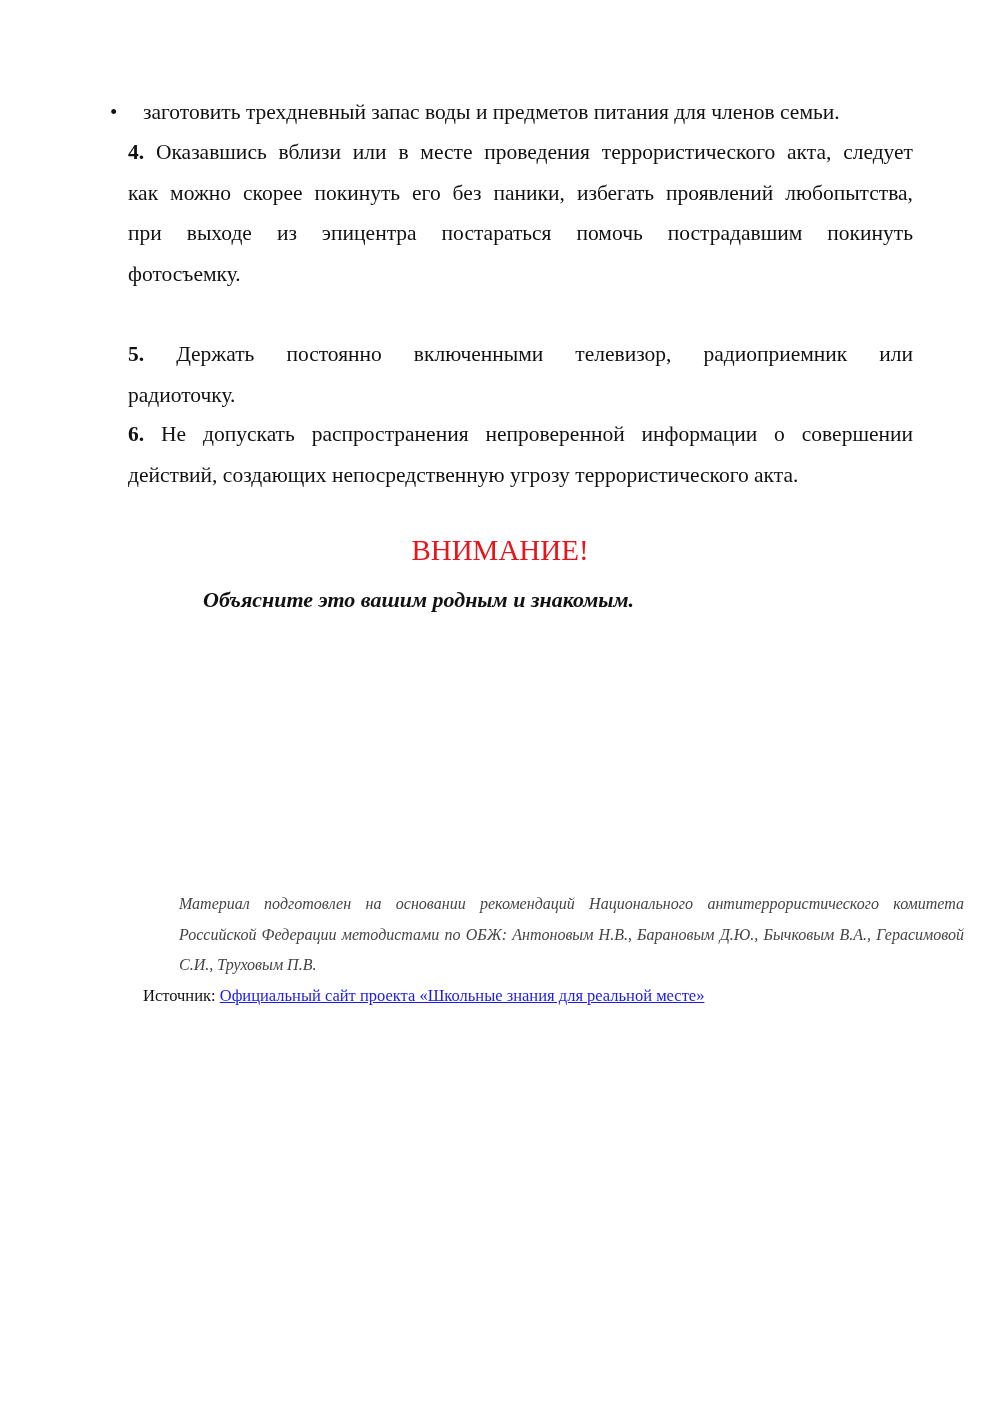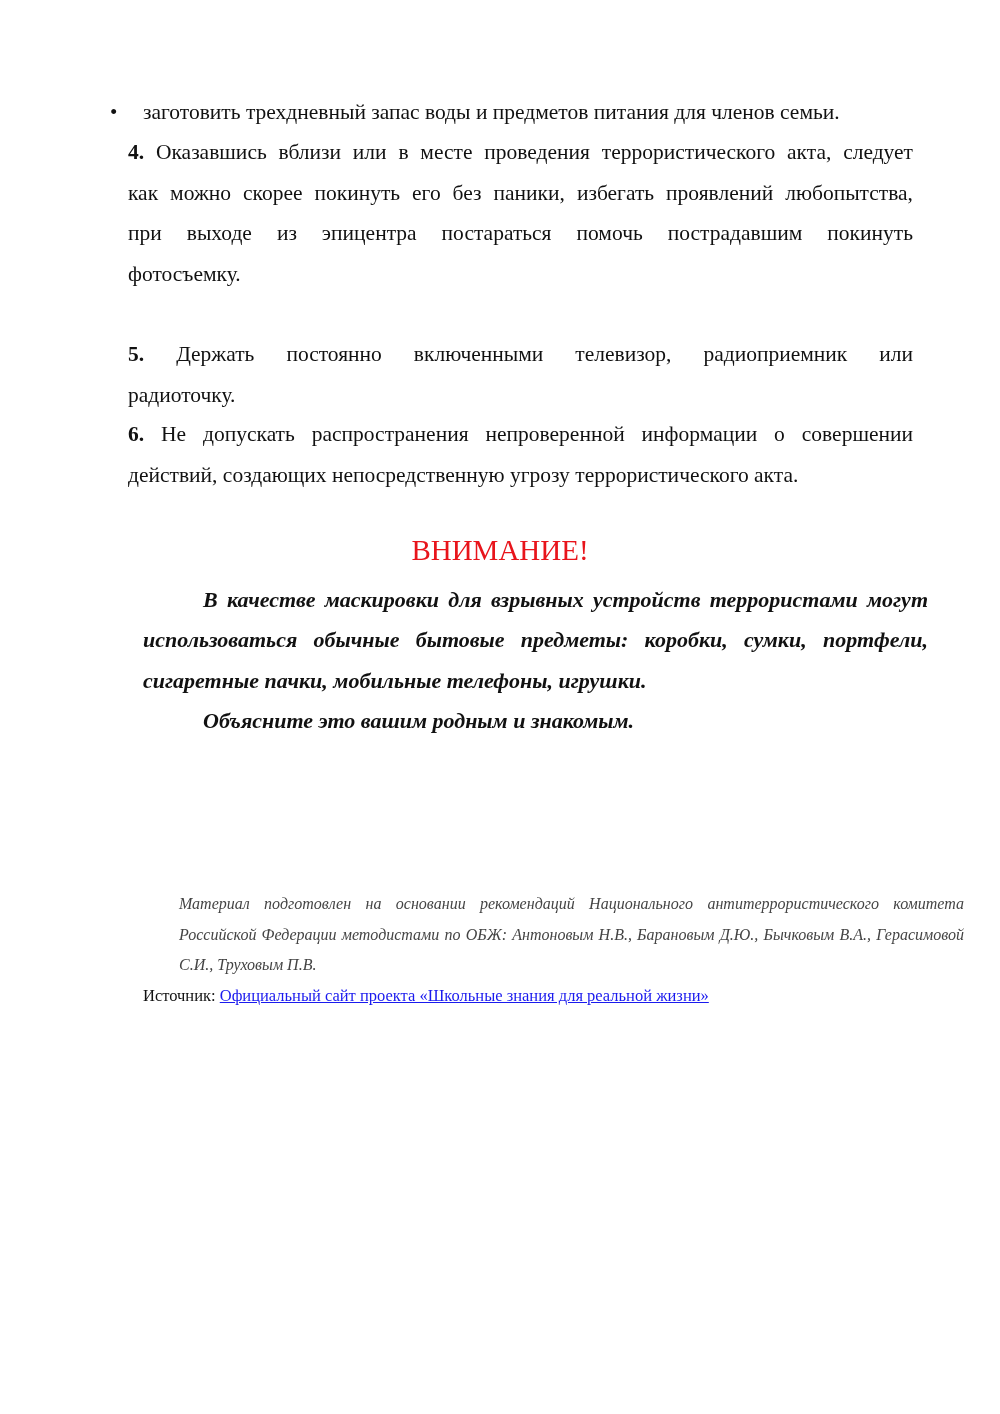--- a/index.html
+++ b/index.html
@@ -45,26 +45,25 @@
   </div>
 
   <div class="block" style="top:414px;">
     <div class="line just"><span class="num">6.</span> <span>Не допускать распространения непроверенной информации о совершении</span></div>
     <div class="line">действий, создающих непосредственную угрозу террористического акта.</div>
   </div>
 
   <div class="title">ВНИМАНИЕ!</div>
 
   <div class="warn">
-    <p class="indent">В качестве маскировки для взрывных устройств террористами могут использоваться обычные бытовые предметы: коробки, сумки, портфели, сигаретные пачки, мобильные телефоны, игрушки.</p>
     <p class="indent">Объясните это вашим родным и знакомым.</p>
   </div>
 
   <div class="foot">
     <p>Материал подготовлен на основании рекомендаций Национального антитеррористического комитета Российской Федерации методистами по ОБЖ: Антоновым Н.В., Барановым Д.Ю., Бычковым В.А., Герасимовой С.И., Труховым П.В.</p>
   </div>
 
   <div class="source">
     <span>Источник:</span>
-    <a href="#">Официальный сайт проекта «Школьные знания для реальной жизни»</a>
+    <a href="#">Официальный сайт проекта «Школьные знания для реальной месте»</a>
   </div>
 
 </div>
 
 </body></html>

